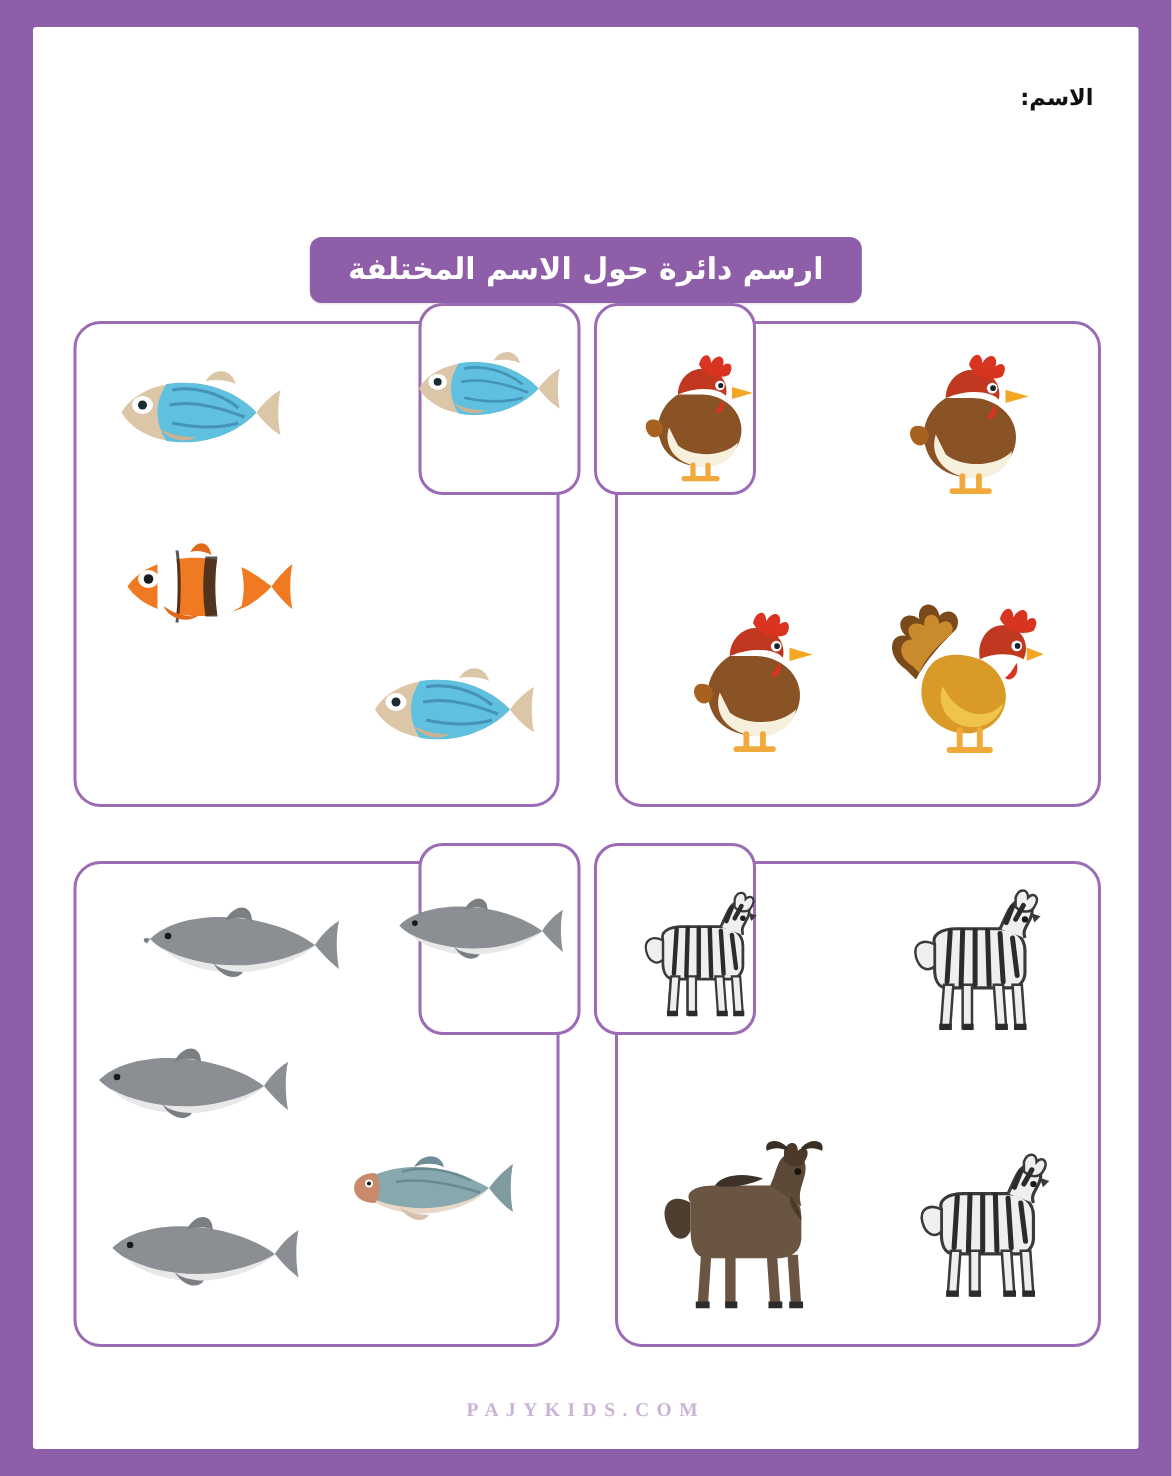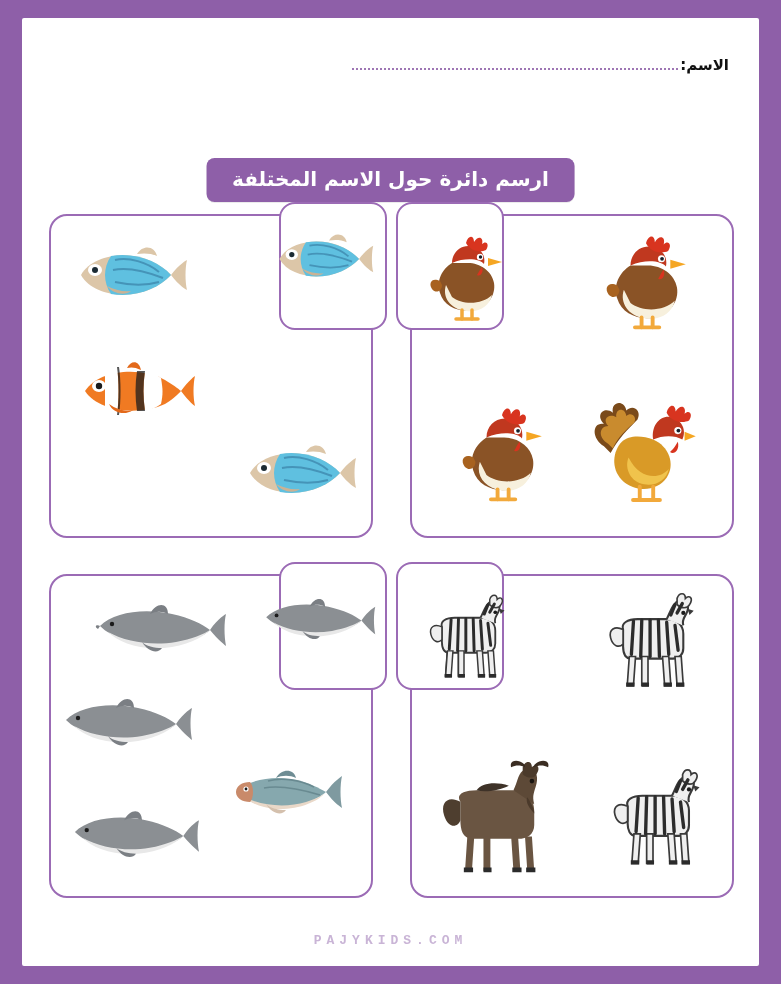--- a/index.html
+++ b/index.html
@@ -11,21 +11,21 @@
   }
   .page{
     position:absolute;left:22px;top:18px;
     width:737px;height:948px;
     background:#ffffff;
     border-radius:2px;
   }
   
   .name-row{
     position:absolute;right:30px;top:38px;left:330px;
-    display:flex;align-items:baseline;
+    display:flex;flex-direction:column;align-items:baseline;
     justify-content:flex-start;gap:2px;
   }
   .name-label{
     font-size:15px;font-weight:bold;color:#111;
     font-family:"DejaVu Sans",sans-serif;
     white-space:nowrap;
   }
   .name-dots{
     flex:1;
     border-bottom:2px dotted #8e5fa8;
@@ -81,21 +81,21 @@
     display:flex;align-items:center;justify-content:center;
   }
   .cell svg{display:block;}
   .wm{
     position:absolute;left:0;right:0;bottom:18px;
     text-align:center;
     color:#c9b4d6;
     font-size:13px;
     letter-spacing:5px;
     font-weight:bold;
-    font-family:Liberation Mono, monospace;
+    font-family:Liberation Serif, serif;
     margin-top:38px;
   }
 </style>
 </head>
 <body>
 
 <div class="page">
 
   <div class="name-row">
     <span class="name-label">الاسم:</span>

